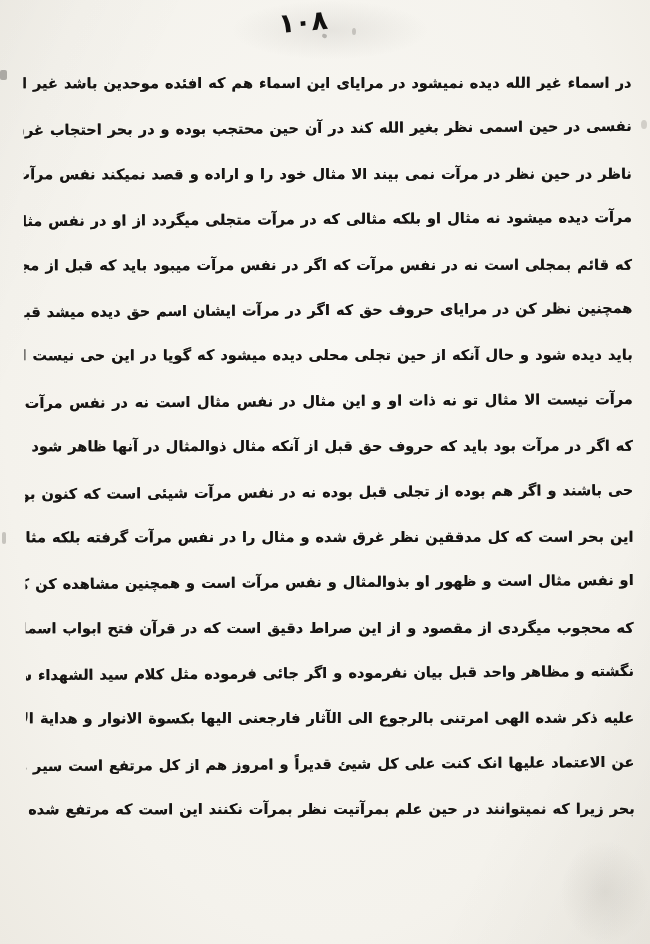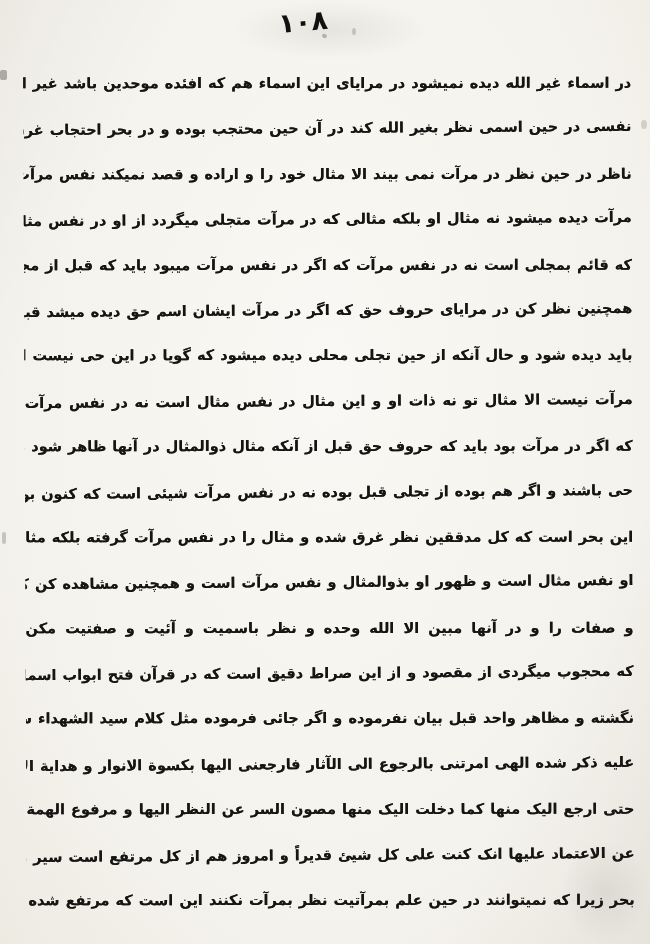--- a/index.html
+++ b/index.html
@@ -94,22 +94,20 @@
     <div class="text-line">ناظر در حین نظر در مرآت نمی بیند الا مثال خود را و اراده و قصد نمیکند نفس مرآت را زیرا که در مرآت</div>
     <div class="text-line">مرآت دیده میشود نه مثال او بلکه مثالی که در مرآت متجلی میگردد از او در نفس مثال است</div>
     <div class="text-line">که قائم بمجلی است نه در نفس مرآت که اگر در نفس مرآت میبود باید که قبل از مجلی دیده شود و</div>
     <div class="text-line">همچنین نظر کن در مرایای حروف حق که اگر در مرآت ایشان اسم حق دیده میشد قبل از تجلی او</div>
     <div class="text-line">باید دیده شود و حال آنکه از حین تجلی محلی دیده میشود که گویا در این حی نیست الا او مثل آنکه در</div>
     <div class="text-line">مرآت نیست الا مثال تو نه ذات او و این مثال در نفس مثال است نه در نفس مرآت</div>
     <div class="text-line">که اگر در مرآت بود باید که حروف حق قبل از آنکه مثال ذوالمثال در آنها ظاهر شود ذاکر ذکر</div>
     <div class="text-line">حی باشند و اگر هم بوده از تجلی قبل بوده نه در نفس مرآت شیئی است که کنون بوده و در</div>
     <div class="text-line">این بحر است که کل مدققین نظر غرق شده و مثال را در نفس مرآت گرفته بلکه مثال عرش</div>
     <div class="text-line">او نفس مثال است و ظهور او بذوالمثال و نفس مرآت است و همچنین مشاهده کن کل اسماء</div>
-    <div class="text-line">و صفات را و در آنها مبین الا الله وحده و نظر باسمیت و آئیت و صفتیت مکن</div>
     <div class="text-line">که محجوب میگردی از مقصود و از این صراط دقیق است که در قرآن فتح ابواب اسماء</div>
     <div class="text-line">نگشته و مظاهر واحد قبل بیان نفرموده و اگر جائی فرموده مثل کلام سید الشهداء سلام الله</div>
     <div class="text-line">علیه ذکر شده الهی امرتنی بالرجوع الی الآثار فارجعنی الیها بکسوة الانوار و هدایة الاستبصار</div>
-    <div class="text-line">حتی ارجع الیک منها کما دخلت الیک منها مصون السر عن النظر الیها و مرفوع الهمة</div>
     <div class="text-line">عن الاعتماد علیها انک کنت علی کل شیئ قدیراً و امروز هم از کل مرتفع است سیر در این</div>
     <div class="text-line">بحر زیرا که نمیتوانند در حین علم بمرآتیت نظر بمرآت نکنند این است که مرتفع شده از کل این حکم</div>
   </div>
 
 </div>
 
 </body></html>

